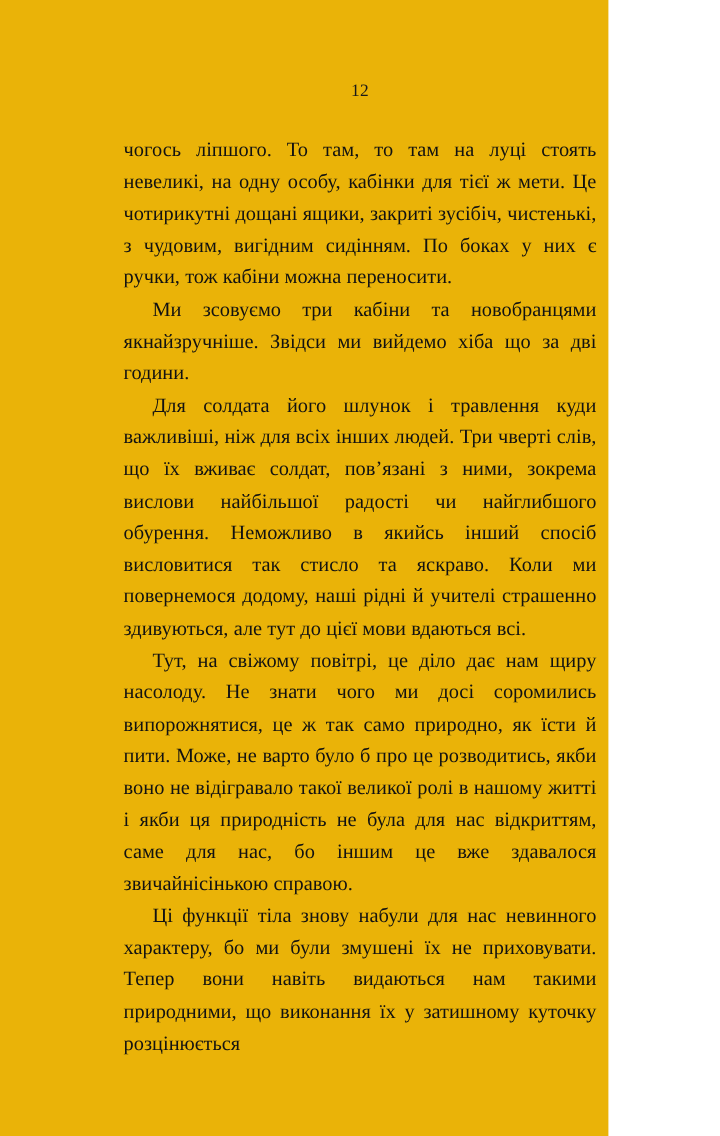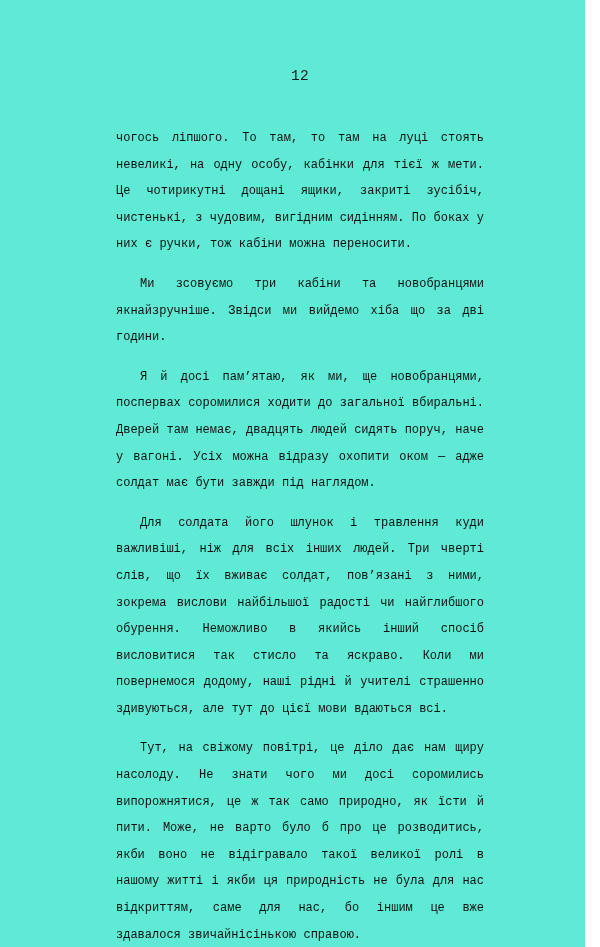--- a/index.html
+++ b/index.html
@@ -10,66 +10,64 @@
   body {
     width: 600px;
     height: 947px;
     overflow: hidden;
     font-family: "Liberation Serif", "DejaVu Serif", serif;
     color: #000000;
     -webkit-font-smoothing: antialiased;
   }
   .page {
     position: relative;
-    width: 585px;
+    width: 507px;
     height: 947px;
-    background: #5eead4;
+    background: #eab308;
     box-sizing: border-box;
-    font-family: Liberation Mono, monospace;
   }
   .folio {
     position: absolute;
     top: 68px;
     left: 0;
     width: 600px;
     text-align: center;
     font-size: 14.5px;
     letter-spacing: 0.2px;
     color: #1a1a1a;
   }
   .textblock {
     position: absolute;
     top: 112px;
     left: 103px;
     width: 394px;
   }
   .para {
-    margin: 13px;
+    margin: 0;
     text-align: justify;
     text-justify: inter-word;
     text-indent: 24px;
-    font-size: 12px;
+    font-size: 17px;
     line-height: 26.6px;
     color: #121212;
     hyphens: manual;
     word-spacing: 0.1px;
   }
   .para.no-indent {
     text-indent: 0;
   }
 </style>
 </head>
 <body>
 
 <div class="page">
 
   <div class="folio">12</div>
 
   <div class="textblock">
     <p class="para no-indent">чогось ліпшого. То там, то там на луці стоять невеликі, на одну особу, кабінки для тієї ж мети. Це чотирикутні дощані ящики, закриті зусібіч, чистенькі, з чудовим, вигідним сидінням. По боках у них є ручки, тож кабіни можна переносити.</p>
     <p class="para">Ми зсовуємо три кабіни та новобранцями якнайзручніше. Звідси ми вийдемо хіба що за дві години.</p>
-    <p class="para">Я й досі пам’ятаю, як ми, ще новобранцями, поспервах соромилися ходити до загальної вбиральні. Дверей там немає, двадцять людей сидять поруч, наче у вагоні. Усіх можна відразу охопити оком — адже солдат має бути завжди під наглядом.</p>
     <p class="para">Для солдата його шлунок і травлення куди важливіші, ніж для всіх інших людей. Три чверті слів, що їх вживає солдат, пов’язані з ними, зокрема вислови найбільшої радості чи найглибшого обурення. Неможливо в якийсь інший спосіб висловитися так стисло та яскраво. Коли ми повернемося додому, наші рідні й учителі страшенно здивуються, але тут до цієї мови вдаються всі.</p>
     <p class="para">Тут, на свіжому повітрі, це діло дає нам щиру насолоду. Не знати чого ми досі соромились випорожнятися, це ж так само природно, як їсти й пити. Може, не варто було б про це розводитись, якби воно не відігравало такої великої ролі в нашому житті і якби ця природність не була для нас відкриттям, саме для нас, бо іншим це вже здавалося звичайнісінькою справою.</p>
     <p class="para">Ці функції тіла знову набули для нас невинного характеру, бо ми були змушені їх не приховувати. Тепер вони навіть видаються нам такими природними, що виконання їх у затишному куточку розцінюється</p>
   </div>
 
 </div>
 
 </body></html>

